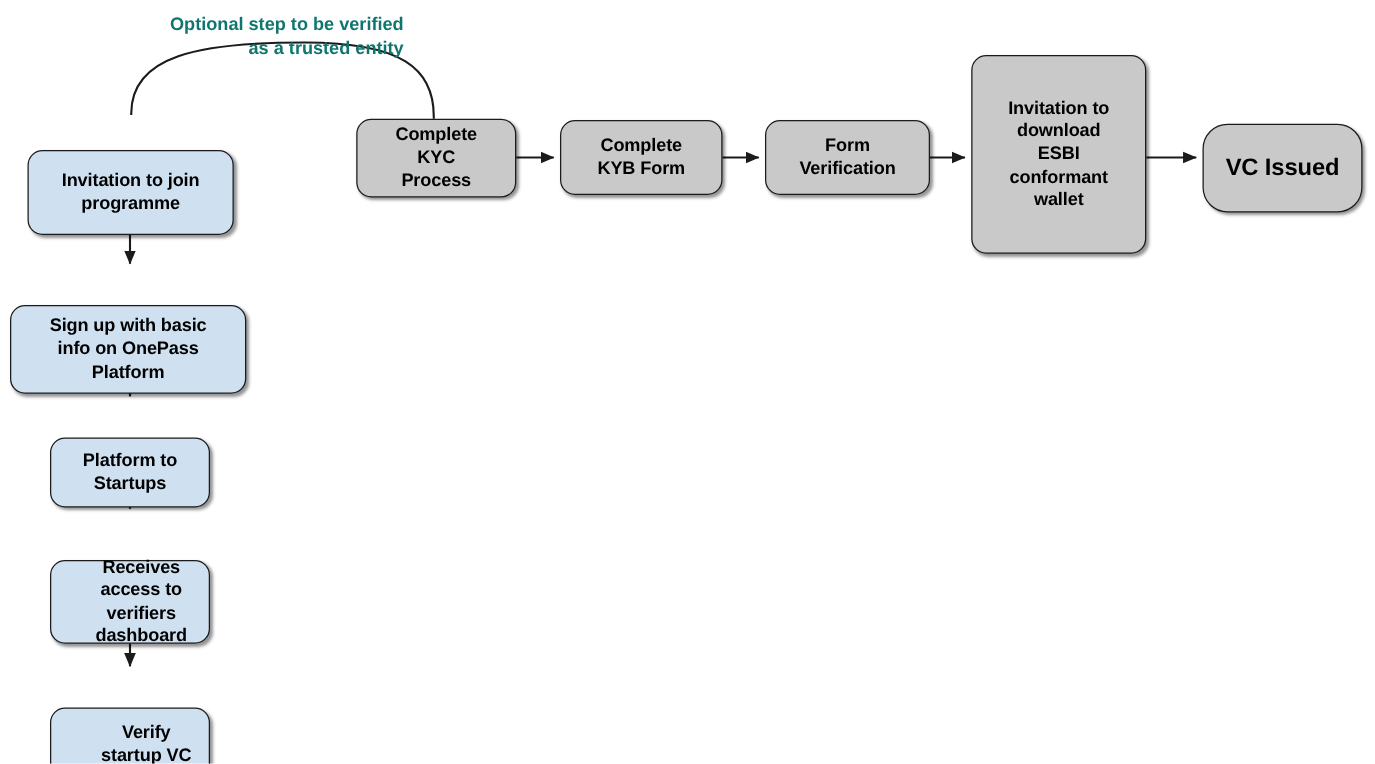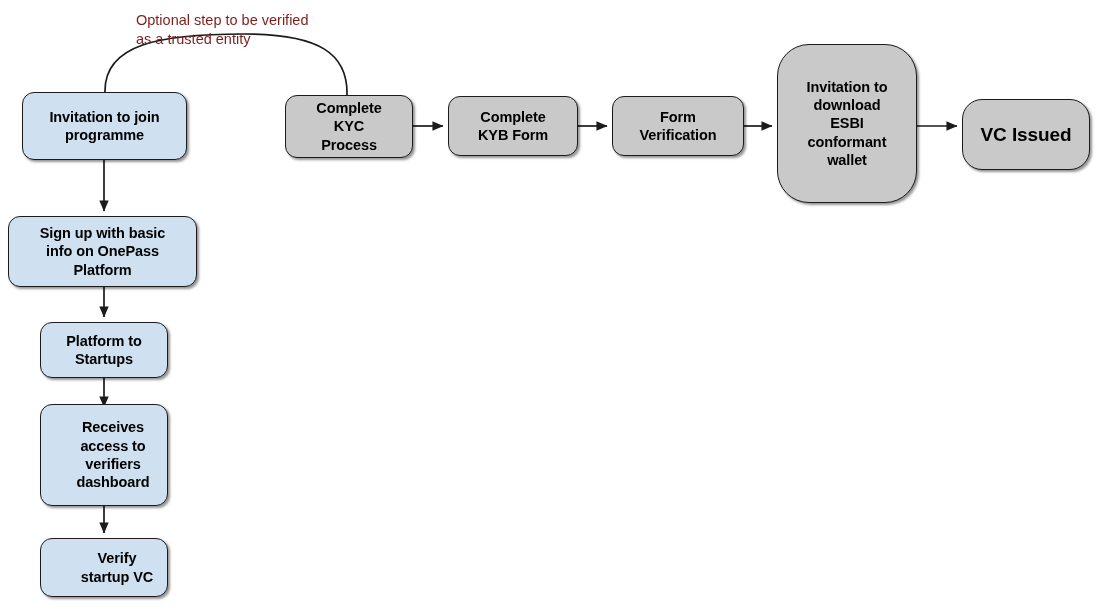--- a/index.html
+++ b/index.html
@@ -37,36 +37,37 @@
     font-weight: bold;
     color: #000000;
     line-height: 1.26;
     letter-spacing: -0.1px;
     box-shadow: 2px 2px 2.5px rgba(0,0,0,0.42);
     padding: 2px 6px;
     z-index: 2;
   }
   .node.blue {
     background: #cfe1f1;
+    margin-top: 28px;
   }
   .node.gray {
     background: #c9c9c9;
   }
   .node-label {
     display: block;
     width: 100%;
     white-space: pre-line;
   }
   .annotation {
     position: absolute;
-    font-weight: normal;
-    color: #7f1d1d;
+    font-weight: bold;
+    color: #0f766e;
     line-height: 1.32;
     white-space: pre-line;
-    text-align: left;
+    text-align: right;
     z-index: 3;
   }
 </style>
 </head>
 <body>
 
 <div id="canvas">
   <svg id="edges" viewBox="0 0 1100 611" xmlns="http://www.w3.org/2000/svg">
     <defs>
       <marker id="arrowhead" markerWidth="7" markerHeight="7" refX="6.2" refY="3" orient="auto" markerUnits="strokeWidth">
@@ -92,21 +93,21 @@
       </div>
       <div class="node blue" style="left: 8px; top: 216px; width: 189px; height: 71px; font-size: 14.5px; justify-content: center;">
         <span class="node-label">Sign up with basic
 info on OnePass
 Platform</span>
       </div>
       <div class="node blue" style="left: 40px; top: 322px; width: 128px; height: 56px; font-size: 14.5px;">
         <span class="node-label">Platform to
 Startups</span>
       </div>
-      <div class="node blue" style="left: 40px; top: 404px; width: 128px; height: 102px; font-size: 14.5px; padding-left: 24px;">
+      <div class="node blue" style="left: 40px; top: 420px; width: 128px; height: 67px; font-size: 14.5px; padding-left: 24px;">
         <span class="node-label">Receives
 access to
 verifiers
 dashboard</span>
       </div>
       <div class="node blue" style="left: 40px; top: 538px; width: 128px; height: 59px; font-size: 14.5px; padding-left: 32px;">
         <span class="node-label">Verify
 startup VC</span>
       </div>
       <div class="node gray" style="left: 285px; top: 95px; width: 128px; height: 63px; font-size: 14.5px;">
@@ -115,21 +116,21 @@
 Process</span>
       </div>
       <div class="node gray" style="left: 448px; top: 96px; width: 130px; height: 60px; font-size: 14.5px;">
         <span class="node-label">Complete
 KYB Form</span>
       </div>
       <div class="node gray" style="left: 612px; top: 96px; width: 132px; height: 60px; font-size: 14.5px;">
         <span class="node-label">Form
 Verification</span>
       </div>
-      <div class="node gray" style="left: 777px; top: 44px; width: 140px; height: 159px; font-size: 14.5px; border-radius: 32px;">
+      <div class="node gray" style="left: 777px; top: 44px; width: 140px; height: 159px; font-size: 14.5px;">
         <span class="node-label">Invitation to
 download
 ESBI
 conformant
 wallet</span>
       </div>
       <div class="node gray" style="left: 962px; top: 99px; width: 128px; height: 71px; font-size: 19px; border-radius: 20px;">
         <span class="node-label">VC Issued</span>
       </div>
     </div>

